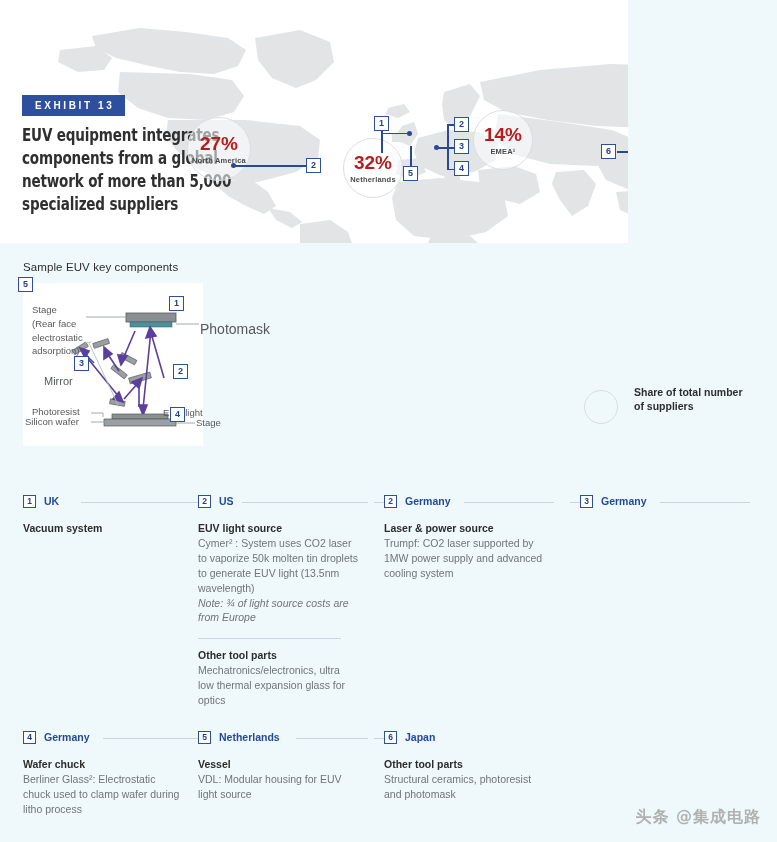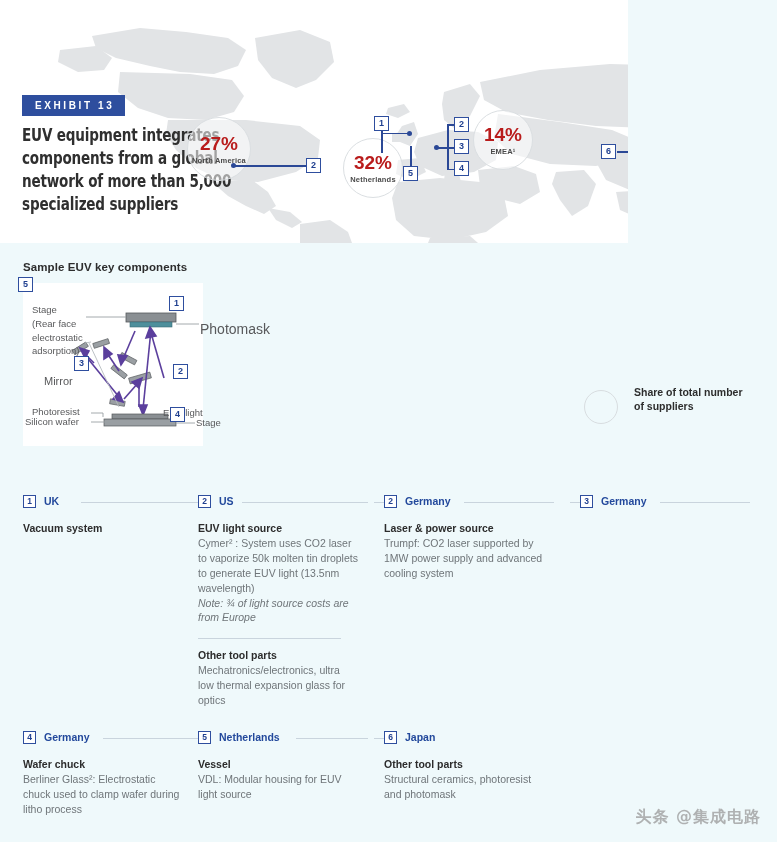--- a/index.html
+++ b/index.html
@@ -44,21 +44,21 @@
     position:absolute;width:15px;height:15px;background:#ffffff;
     border:1.4px solid #2e4e9e;color:#1f3f8f;
     font-size:9px;font-weight:bold;line-height:13px;text-align:center;
     box-sizing:border-box;z-index:6;
   }
   .lead{position:absolute;background:#2b4896;z-index:5;}
   .dot{position:absolute;width:5px;height:5px;border-radius:50%;background:#2b4896;z-index:6;}
   
   .panel-title{
     position:absolute;left:23px;top:261px;
-    font-size:11.5px;font-weight:bold;color:#2d2d2d;letter-spacing:.1px;
+    font-size:11.5px;font-weight:normal;color:#2d2d2d;letter-spacing:.1px;
   }
   .diagram{
     position:absolute;left:23px;top:283px;width:180px;height:163px;
     background:#ffffff;
   }
   .diagram svg{display:block;}
   .marker-5-out{position:absolute;left:18px;top:277px;}
   
   .legend-circle{
     position:absolute;left:584px;top:390px;width:32px;height:32px;

